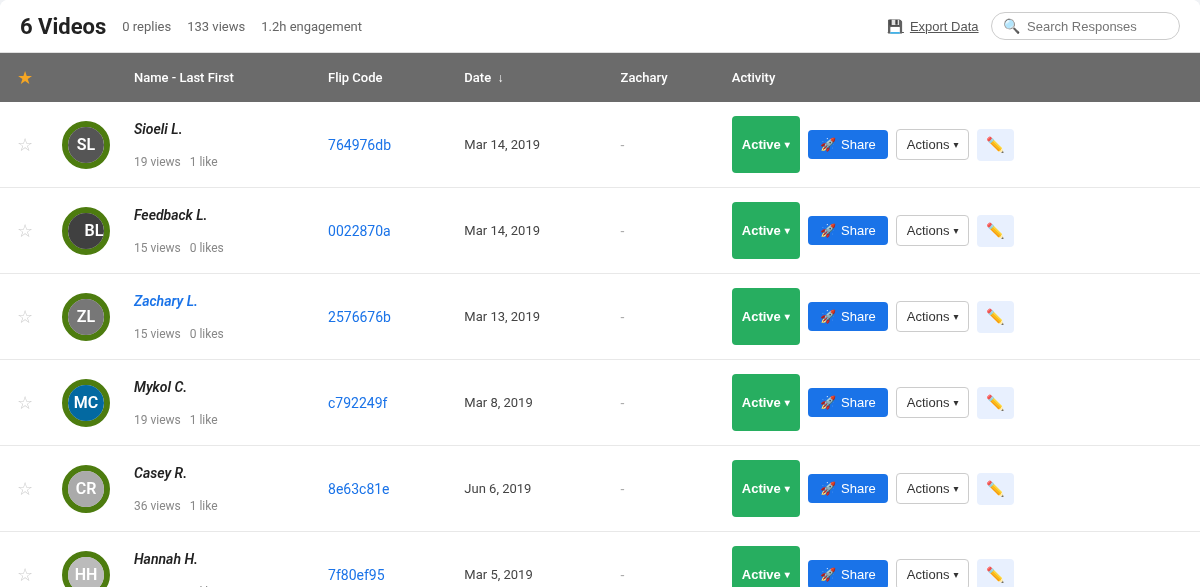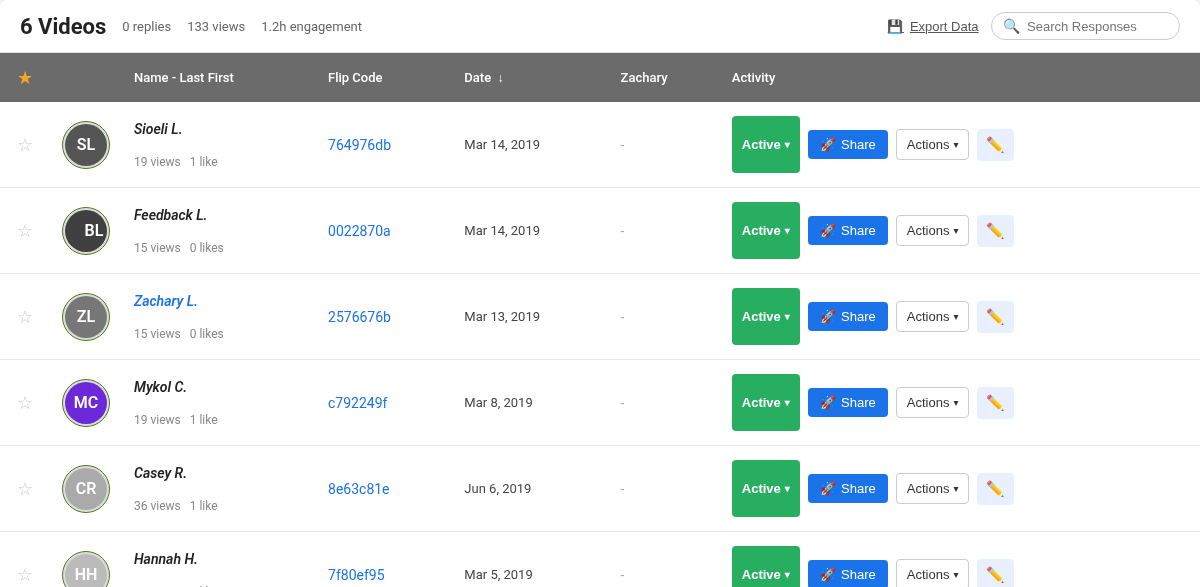--- a/index.html
+++ b/index.html
@@ -110,21 +110,21 @@
     }
     .star-empty {
       color: #ccc;
       font-size: 18px;
       cursor: pointer;
     }
     .avatar-wrap {
       width: 48px;
       height: 48px;
       border-radius: 50%;
-      border: 1px solid #4d7c0f;
+      border: 6px solid #4d7c0f;
       overflow: hidden;
       display: flex;
       align-items: center;
       justify-content: center;
       background: #ddd;
     }
     .avatar-placeholder {
       width: 42px;
       height: 42px;
       border-radius: 50%;
@@ -377,21 +377,21 @@
         <span>✏️</span>
       </button>
     </td>
   </tr>
           <tr>
     <td class="star-col">
       <span class="star-empty">☆</span>
     </td>
     <td>
       <div class="avatar-wrap">
-        <div class="avatar-placeholder" style="background:#6d28d9;">MC</div>
+        <div class="avatar-placeholder" style="background:#0369a1;">MC</div>
       </div>
     </td>
     <td class="name-cell">
       <div class="name">Mykol C.</div>
       <div class="meta">19 views &nbsp; 1 like</div>
     </td>
     <td class="flip-code">
       <a href="#">c792249f</a>
     </td>
     <td class="date-cell">Mar 8, 2019</td>

